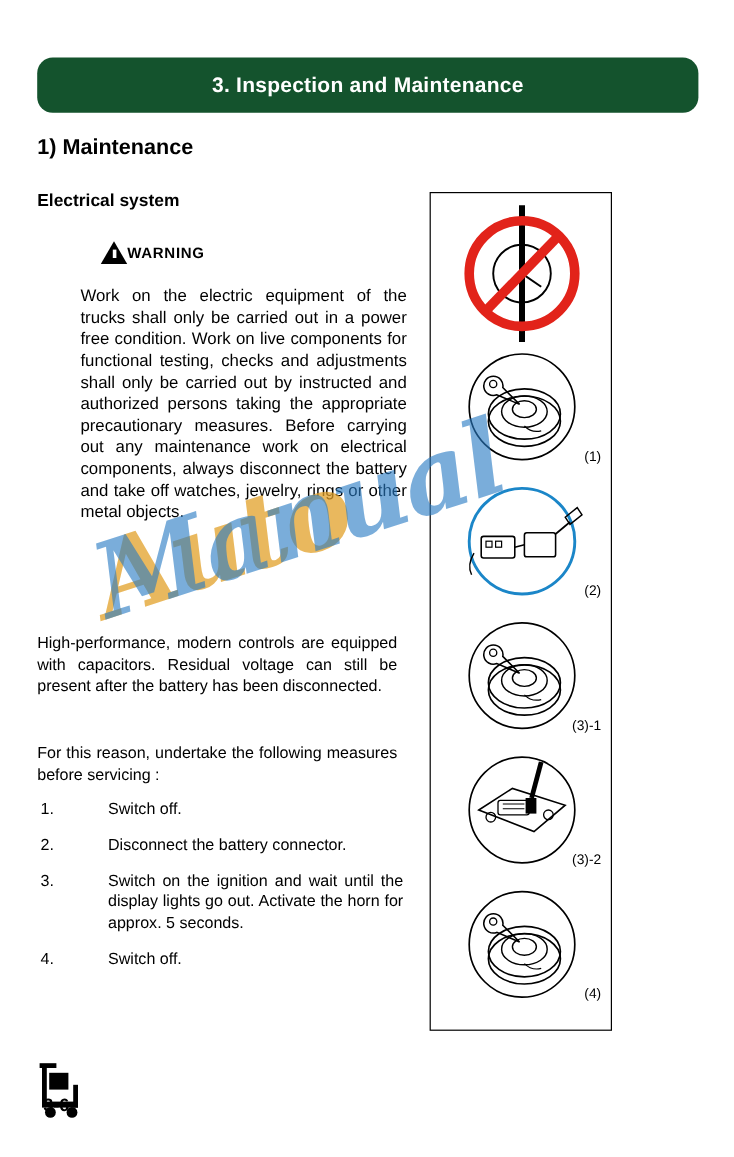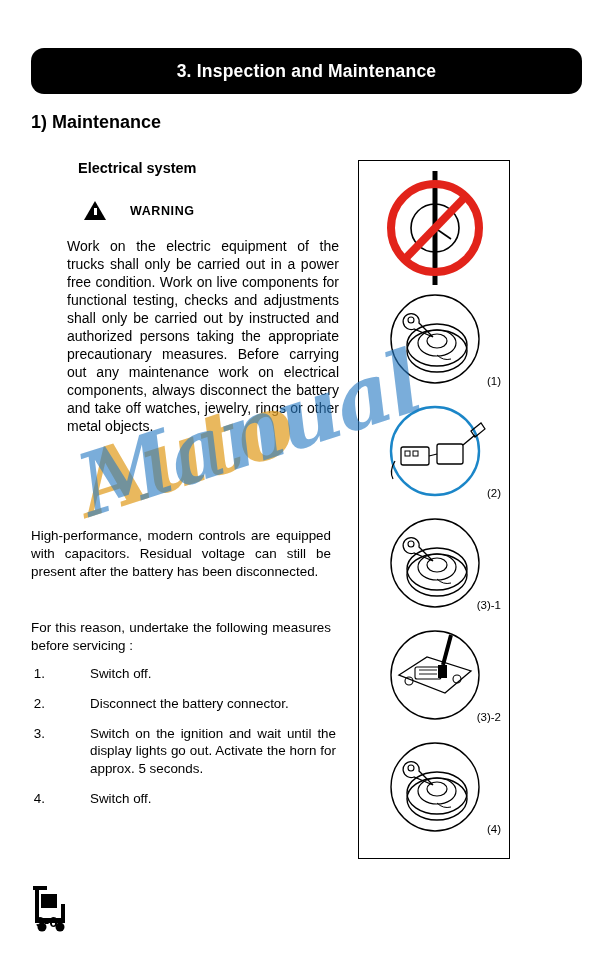--- a/index.html
+++ b/index.html
@@ -22,21 +22,21 @@
     background: #fff;
   }
 
   
   .header-banner {
     position: absolute;
     left: 31px;
     top: 48px;
     width: 551px;
     height: 46px;
-    background: #000000;
+    background: #14532d;
     border-radius: 13px 13px 13px 13px;
     color: #ffffff;
     display: flex;
     align-items: center;
     justify-content: center;
   }
   .header-banner .title {
     font-size: 17.5px;
     font-weight: bold;
     letter-spacing: 0.2px;
@@ -49,31 +49,30 @@
     top: 112px;
     font-size: 18px;
     font-weight: bold;
   }
   .sub-heading {
     position: absolute;
     left: 31px;
     top: 160px;
     font-size: 14.5px;
     font-weight: bold;
-    margin-left: 47px;
   }
 
   
   .warning-head {
     position: absolute;
     left: 84px;
     top: 201px;
     display: flex;
     align-items: center;
-    gap: 24px;
+    gap: 0;
   }
   .warn-tri {
     width: 0; height: 0;
     border-left: 11px solid transparent;
     border-right: 11px solid transparent;
     border-bottom: 19px solid #000;
     position: relative;
   }
   .warn-tri::after {
     content: "";

